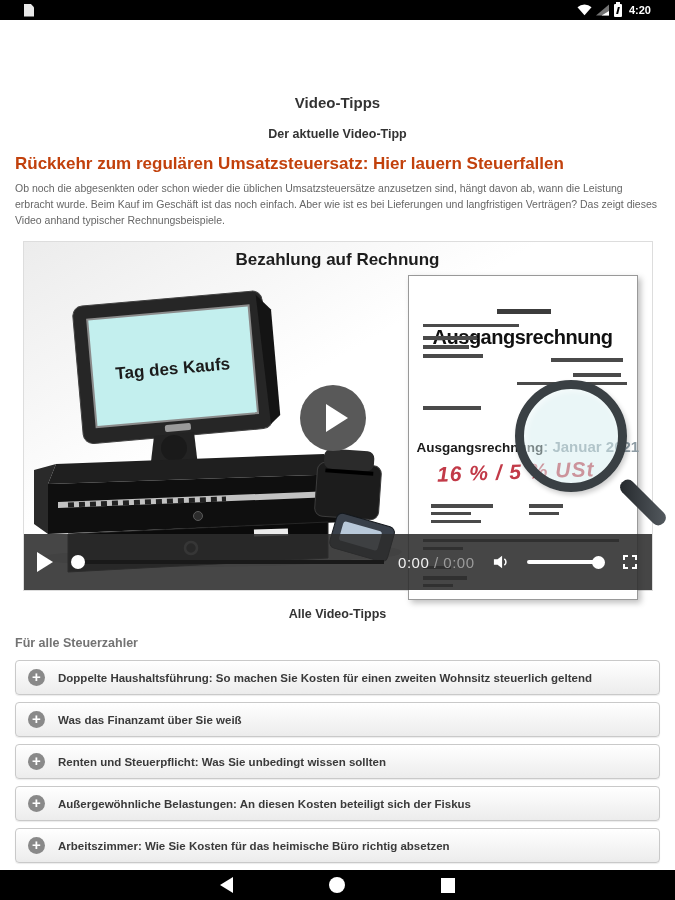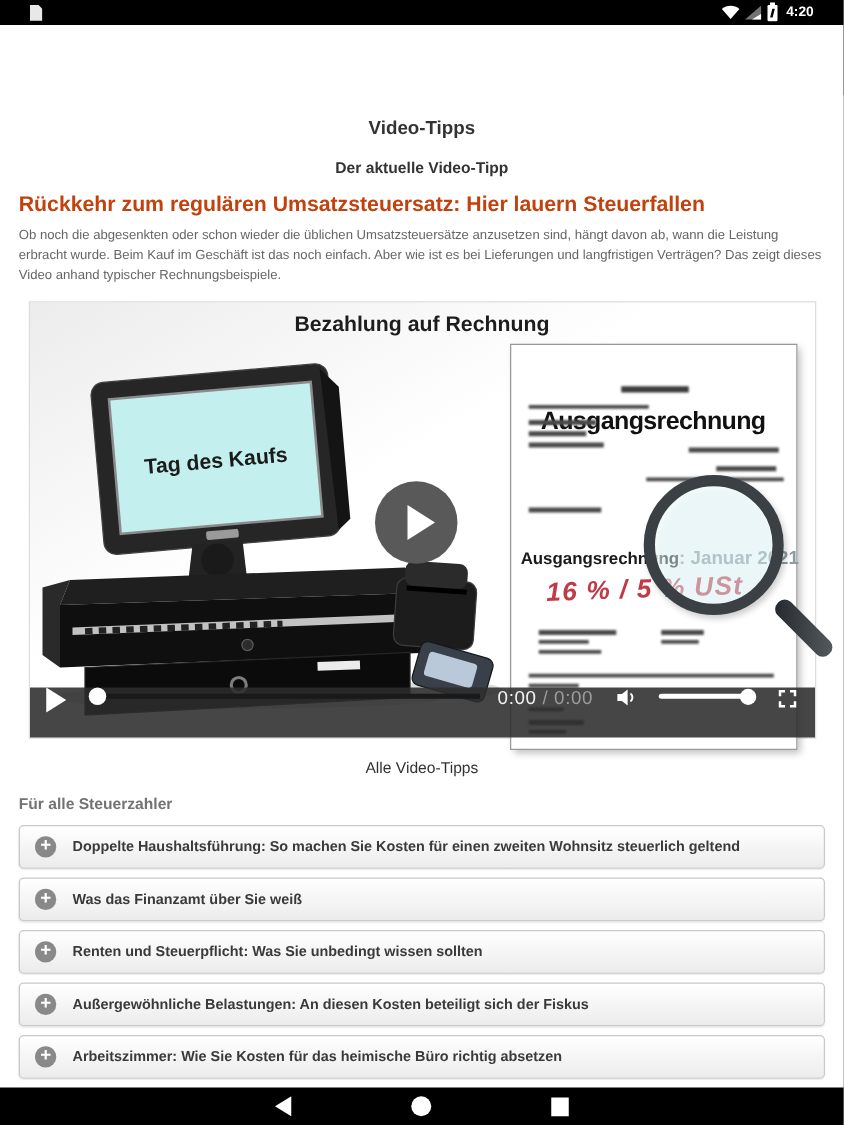--- a/index.html
+++ b/index.html
@@ -57,37 +57,37 @@
   .inv-vat{position:absolute;top:184px;left:28px;font-size:21px;font-weight:bold;font-style:italic;
            color:#c23a48;transform:rotate(-2deg);letter-spacing:1px;white-space:nowrap;}
   .lens{position:absolute;left:106px;top:104px;width:112px;height:112px;border-radius:50%;
         border:9px solid #3a4044;background:rgba(214,238,240,0.5);z-index:4;
         box-shadow:inset 2px 2px 6px rgba(255,255,255,0.6),2px 3px 5px rgba(0,0,0,0.2);}
   .lens-handle{position:absolute;left:206px;top:206px;width:15px;height:58px;border-radius:7px;
         background:linear-gradient(135deg,#23272b,#565c61);transform:rotate(-45deg);
         transform-origin:top center;z-index:4;}
 
   
-  .controls{position:absolute;left:0;right:0;bottom:0;height:40px;background:rgba(44,44,44,0.88);
-            display:flex;align-items:flex-start;padding:0 13px;z-index:5;}
+  .controls{position:absolute;left:0;right:0;bottom:0;height:56px;background:rgba(44,44,44,0.88);
+            display:flex;align-items:center;padding:0 13px;z-index:5;}
   .ctl-play{width:0;height:0;border-top:10px solid transparent;border-bottom:10px solid transparent;
             border-left:16px solid #fff;cursor:pointer;}
   .progress{flex:1;margin:0 14px 0 18px;position:relative;height:14px;cursor:pointer;}
   .progress .track{position:absolute;left:6px;right:0;top:5px;height:4px;background:#191919;}
   .progress .knob{position:absolute;left:0;top:0;width:14px;height:14px;border-radius:50%;background:#fff;}
   .time{font-size:15px;white-space:nowrap;color:#f1f1f1;letter-spacing:0.5px;}
   .time .dim{color:#9b9b9b;}
   .vol-icon{margin-left:18px;display:flex;cursor:pointer;}
   .vol-slider{width:78px;height:14px;position:relative;margin-left:14px;cursor:pointer;}
   .vol-slider .vtrack{position:absolute;left:0;right:6px;top:5px;height:4px;background:#fff;border-radius:2px;}
   .vol-slider .vknob{position:absolute;right:0;top:0.5px;width:13px;height:13px;border-radius:50%;background:#fff;}
   .fs-icon{margin-left:16px;display:flex;cursor:pointer;}
 
   
-  .tips-heading{margin-top:16px;text-align:center;font-size:12.5px;font-weight:normal;color:#333;}
+  .tips-heading{margin-top:16px;text-align:center;font-size:12.5px;font-weight:bold;color:#333;}
   .section-label{margin:15px 15px 0;font-size:12.5px;font-weight:bold;color:#737373;}
   .tips-list{margin:10px 15px 0;}
   .tip-item{height:35px;margin-bottom:7px;border:1px solid #c9c9c9;border-radius:4px;
             background:linear-gradient(#ffffff,#ececec);display:flex;align-items:center;
             padding:0 12px;box-shadow:0 1px 1px rgba(0,0,0,0.08);cursor:pointer;}
   .plus{width:17px;height:17px;border-radius:50%;background:#898989;color:#fff;font-size:15px;
         font-weight:bold;line-height:16px;text-align:center;margin-right:13px;flex:0 0 auto;}
   .tip-label{font-size:11.5px;font-weight:bold;color:#3a3a3a;white-space:nowrap;overflow:hidden;}
 
   

